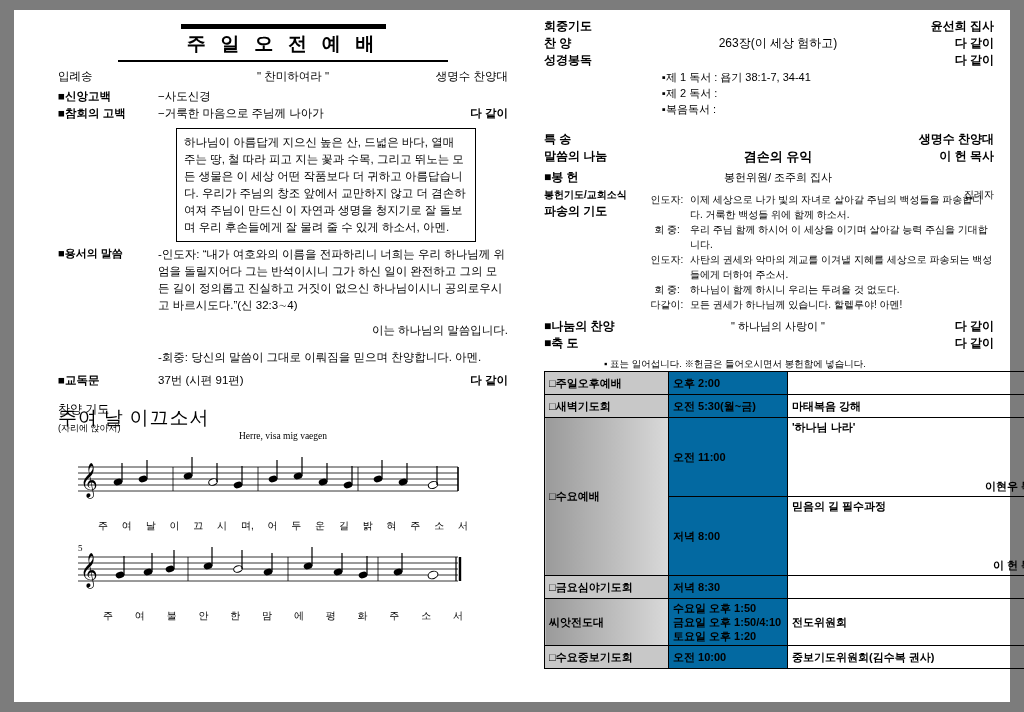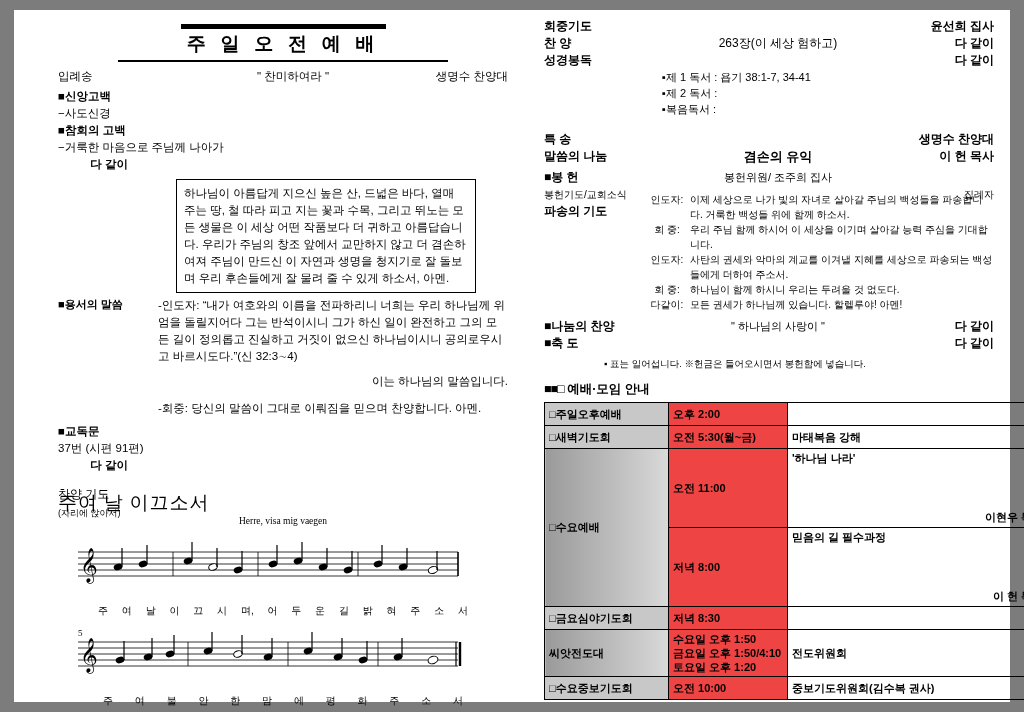--- a/index.html
+++ b/index.html
@@ -42,21 +42,21 @@
   .tiny{font-size:9px;}
   .right{text-align:right;margin-top:44px;}
   .center{text-align:center;}
   .bold{font-weight:bold;}
   
   .info-line{display:flex;font-size:11.5px;line-height:16px;}
   .info-line .c1{width:150px;}
   .info-line .c2{width:170px;}
   .info-line .c3{width:130px;text-align:right;}
   
-  .creed{display:flex;line-height:17px;font-size:11.5px;flex-direction:column;}
+  .creed{display:flex;line-height:17px;font-size:11.5px;}
   .creed .c1{width:100px;font-weight:bold;}
   .creed .c2{flex:1;}
   .creed .c3{width:70px;text-align:right;font-weight:bold;}
   
   .confbox{
     border:1px solid #000;
     margin:6px 0 4px 118px;
     padding:5px 7px;
     width:300px;
     line-height:17px;
@@ -88,21 +88,21 @@
   .r-sub{margin-left:118px;line-height:16px;font-size:11px;}
   .resp{display:flex;line-height:15px;font-size:10px;margin-left:100px;}
   .resp .rl{width:46px;flex:none;text-align:center;}
   .resp .rr{flex:1;}
   
   .sched-head{font-weight:bold;font-size:12.5px;margin:10px 0 4px 0;}
   table.sched{border-collapse:collapse;width:504px;font-size:11px;}
   table.sched td{border:1px solid #000;padding:2px 4px;height:18px;}
   .gray{background:#c8c8c8;font-weight:bold;}
   .graygrad{background:linear-gradient(to right,#9a9a9a,#d9d9d9);font-weight:bold;}
-  .cellb{font-weight:bold;background:#ef4444;}
+  .cellb{font-weight:bold;background:#0369a1;}
   .noteline{font-size:9.5px;margin-top:6px;}
   svg{display:block;}
 </style>
 </head>
 <body>
 
 <div class="page">
 
   <div class="col-left">
 
@@ -305,21 +305,21 @@
       <div class="a">말씀의 나눔</div>
       <div class="b bold" style="font-size:13px">겸손의 유익</div>
       <div class="c">이 헌 목사</div>
     </div>
     <div class="r-line" style="margin-top:4px">
       <div class="a">■봉    헌</div>
       <div class="b" style="font-size:11px">봉헌위원/ 조주희 집사</div>
       <div class="c"></div>
     </div>
     <div class="r-line" style="font-size:10px">
-      <div class="a" style="font-weight:normal">봉헌기도/교회소식</div>
+      <div class="a" style="font-weight:bold">봉헌기도/교회소식</div>
       <div class="b"></div>
       <div class="c" style="font-weight:normal">집례자</div>
     </div>
 
     <div class="r-line">
       <div class="a">파송의 기도</div>
       <div class="b"></div>
         <div class="c"></div>
     </div>
 
@@ -352,24 +352,20 @@
       <div class="c">다 같이</div>
     </div>
     <div class="r-line">
       <div class="a">■축    도</div>
       <div class="b"></div>
       <div class="c">다 같이</div>
     </div>
 
     <div class="noteline" style="margin-left:60px">▪ 표는 일어섭니다.   ※헌금은 들어오시면서 봉헌함에 넣습니다.</div>
 
-    <div class="sched-head">
-      <span style="letter-spacing:-1px;">■■□</span>
-      <span>예배·모임 안내</span>
-    </div>
 
     <table class="sched">
       <tbody>
           <tr>
         <td class="gray" style="width:115px">□주일오후예배</td>
         <td class="cellb" style="width:110px">오후 2:00</td>
         <td colspan="2"></td>
       </tr>
       <tr>
         <td class="gray">□새벽기도회</td>

